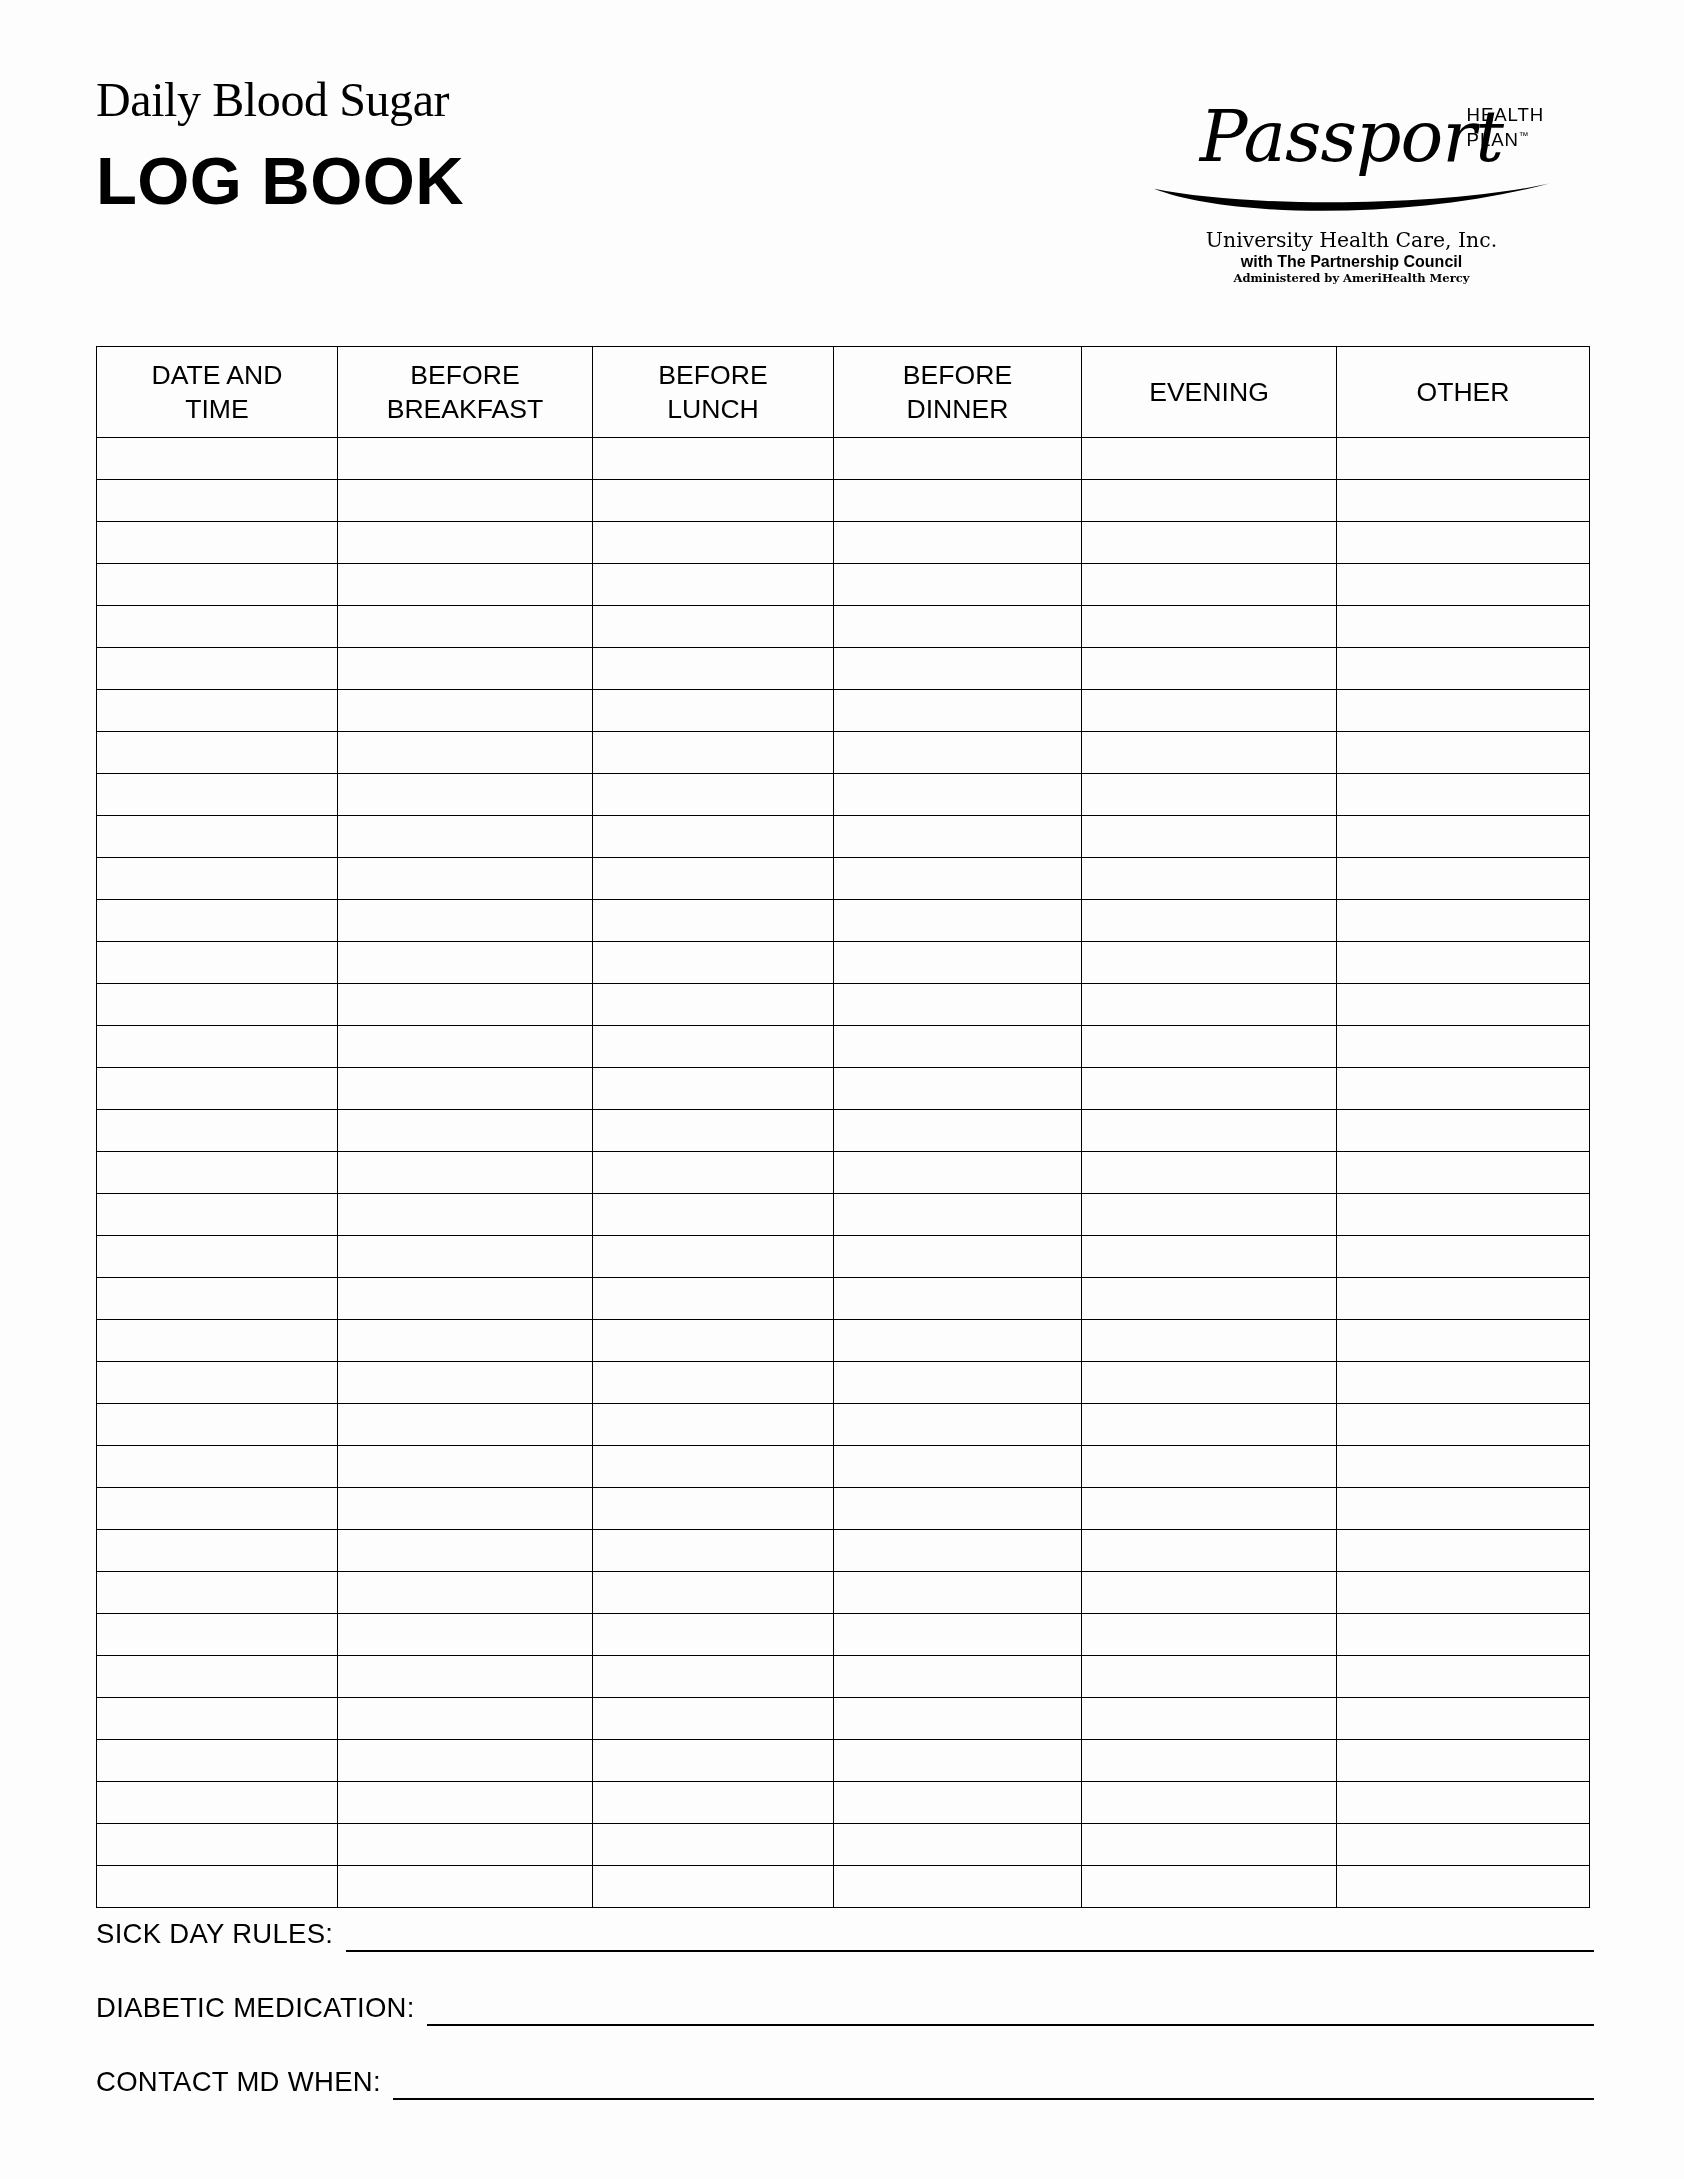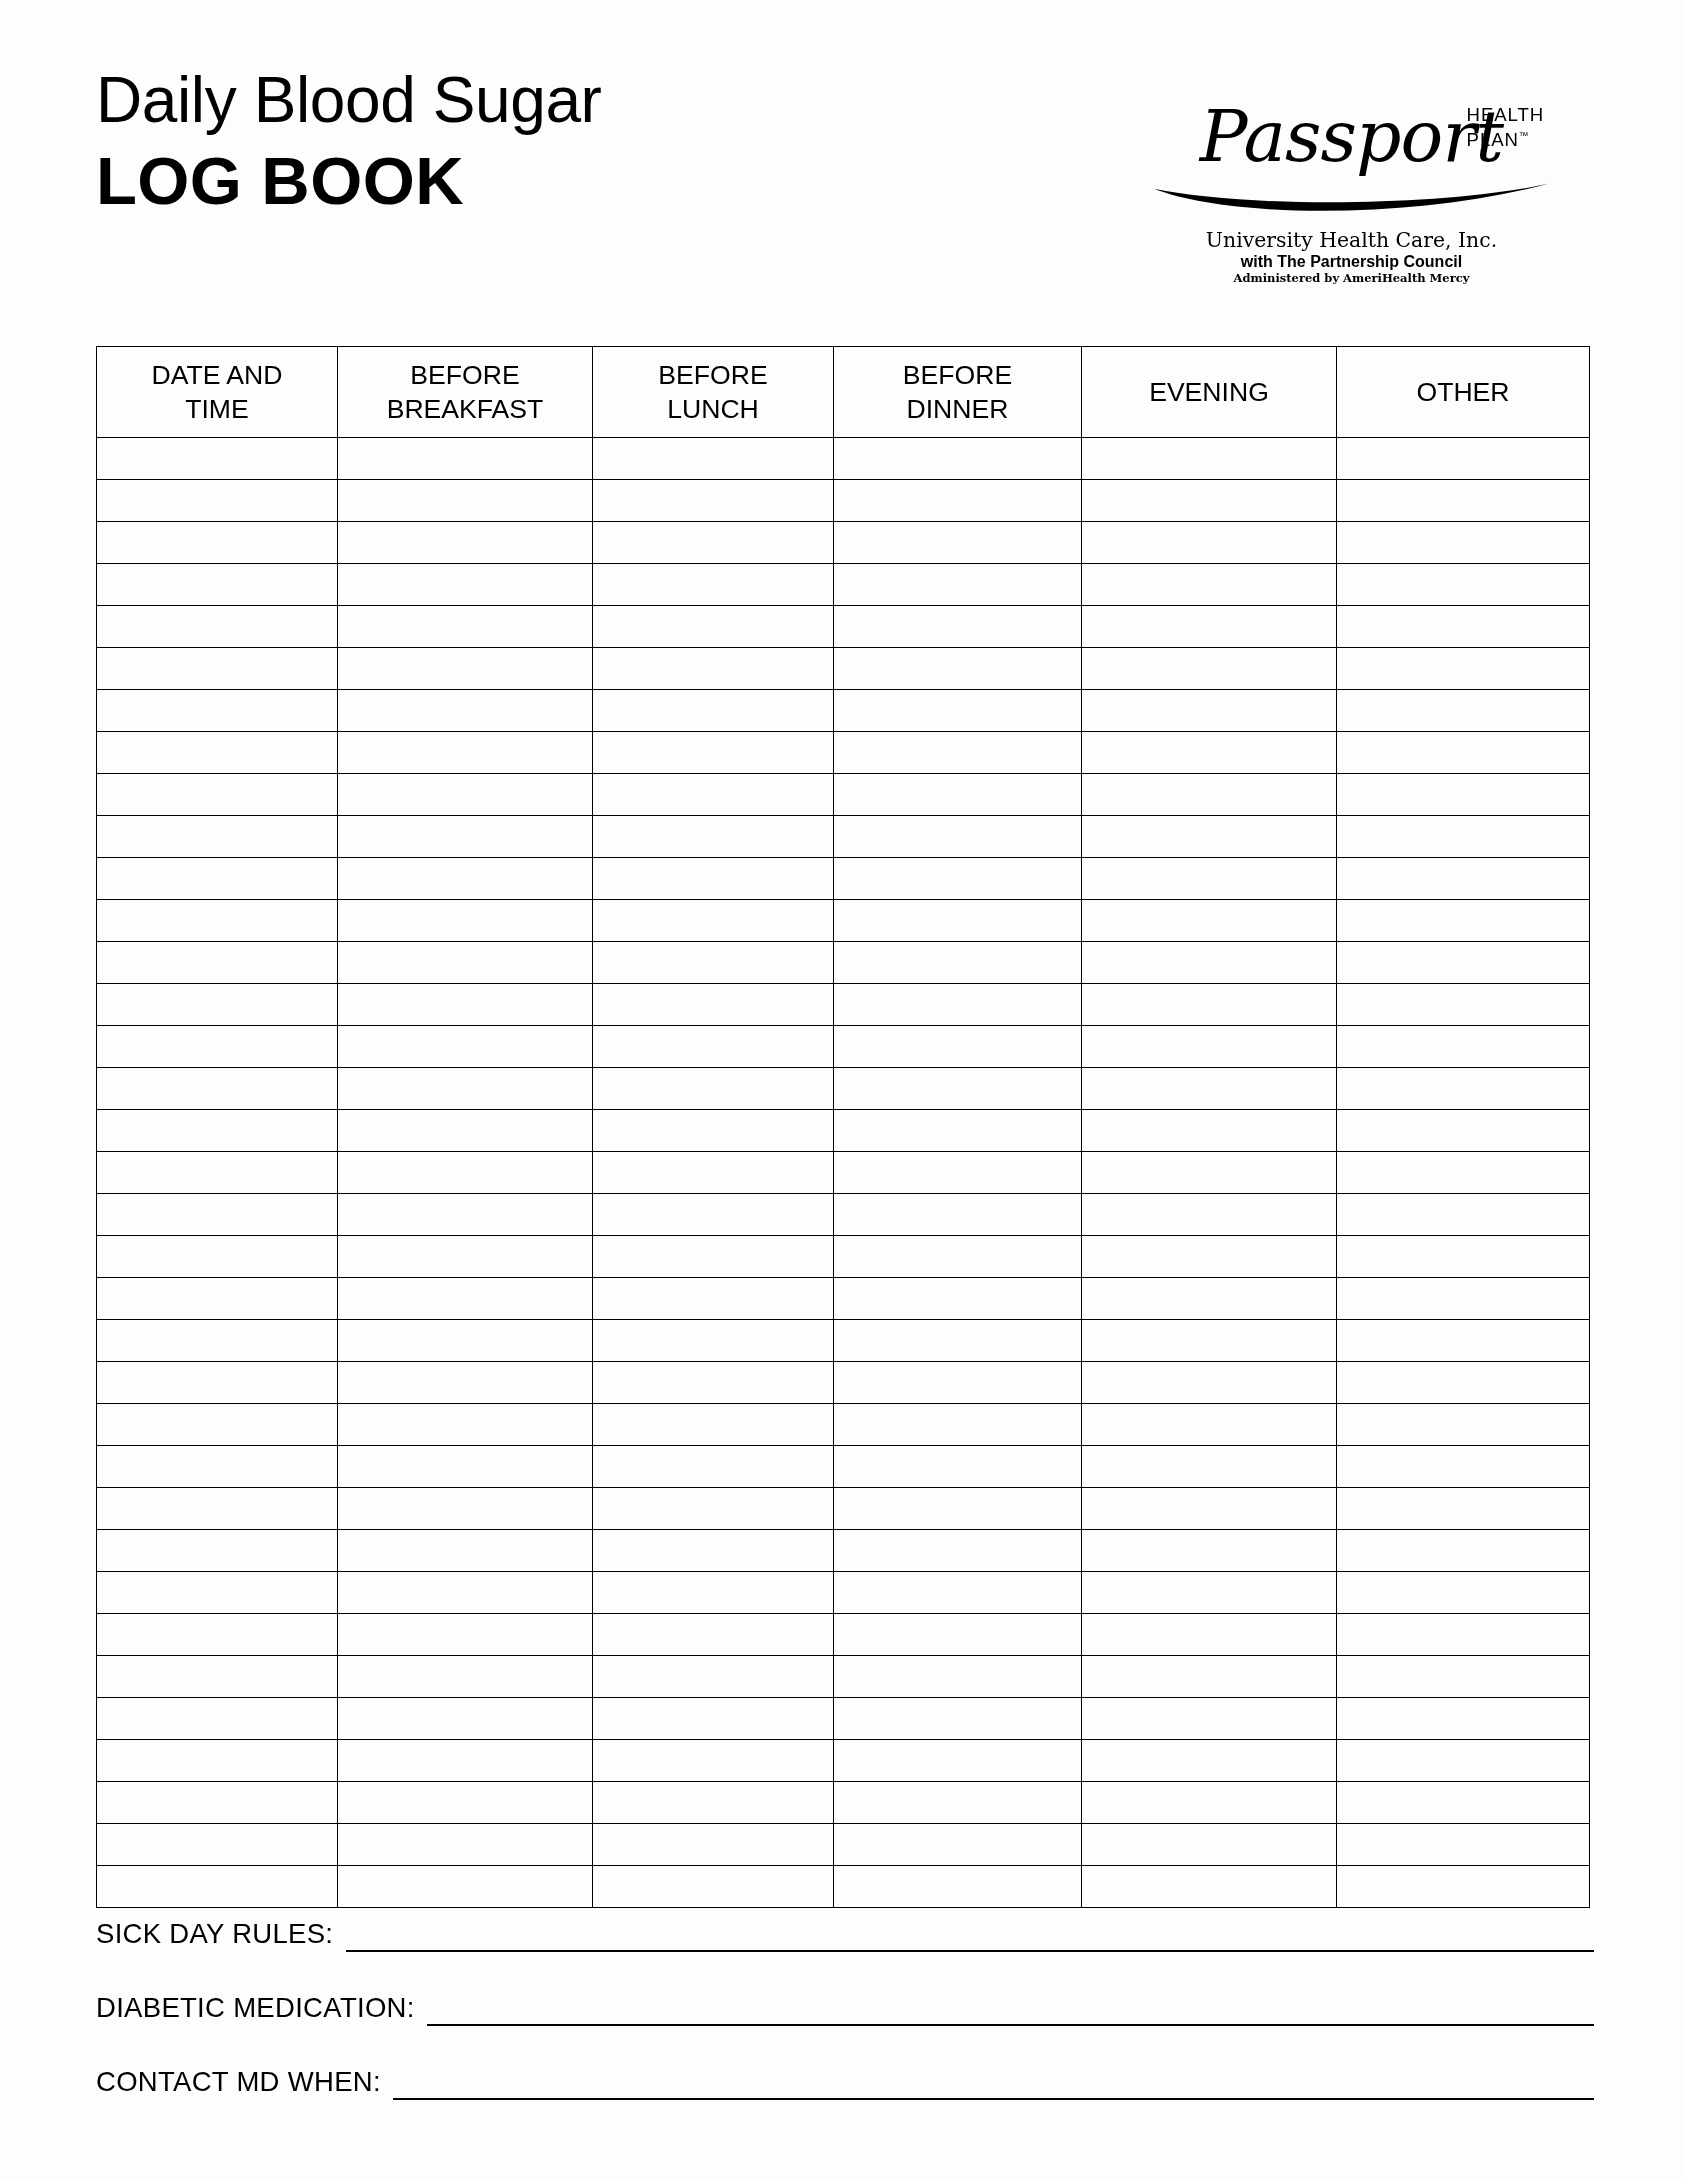--- a/index.html
+++ b/index.html
@@ -29,25 +29,26 @@
     top: 62px;
     width: 1507px;
     height: 266px;
   }
   .title-block {
     position: absolute;
     left: 0;
     top: 0;
   }
   .title-line1 {
-    font-size: 64px;
+    font-size: 48px;
     line-height: 76px;
     font-weight: 400;
     letter-spacing: -0.4px;
     white-space: nowrap;
+    font-family: Liberation Serif, serif;
   }
   .title-line2 {
     font-size: 67px;
     line-height: 78px;
     font-weight: 700;
     letter-spacing: 0.4px;
     white-space: nowrap;
     margin-top: 3.5px;
   }
   

